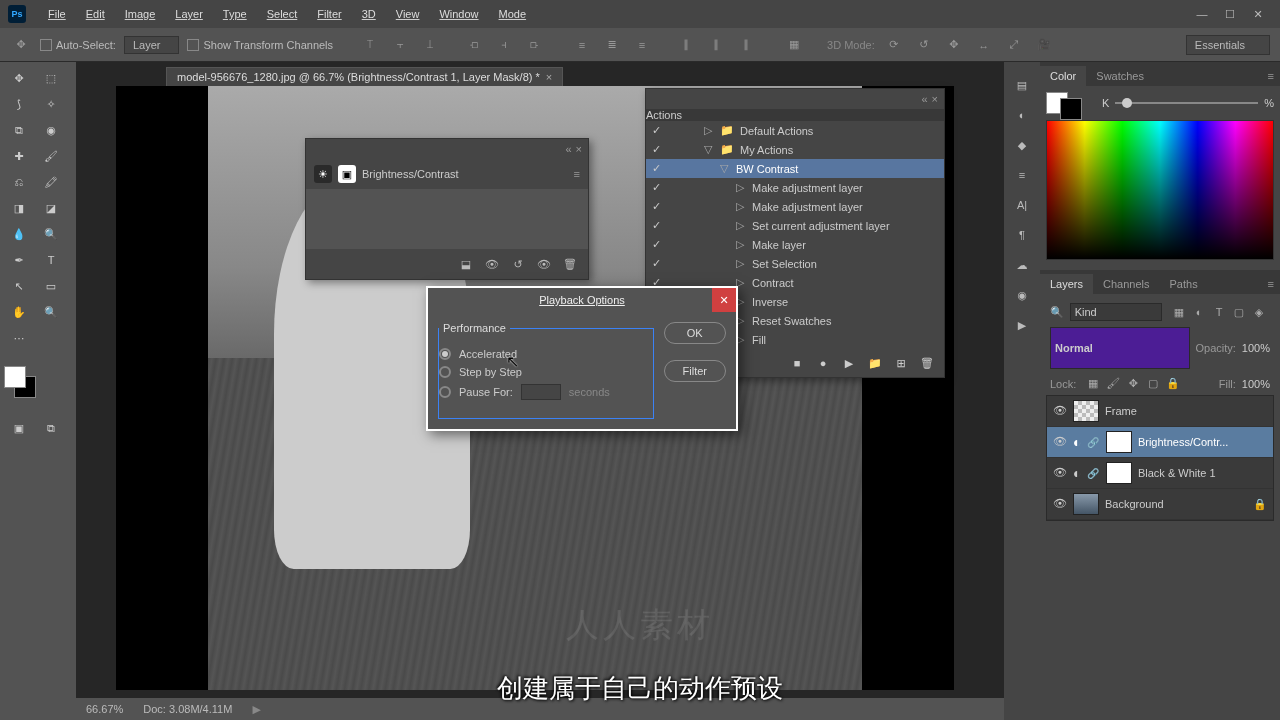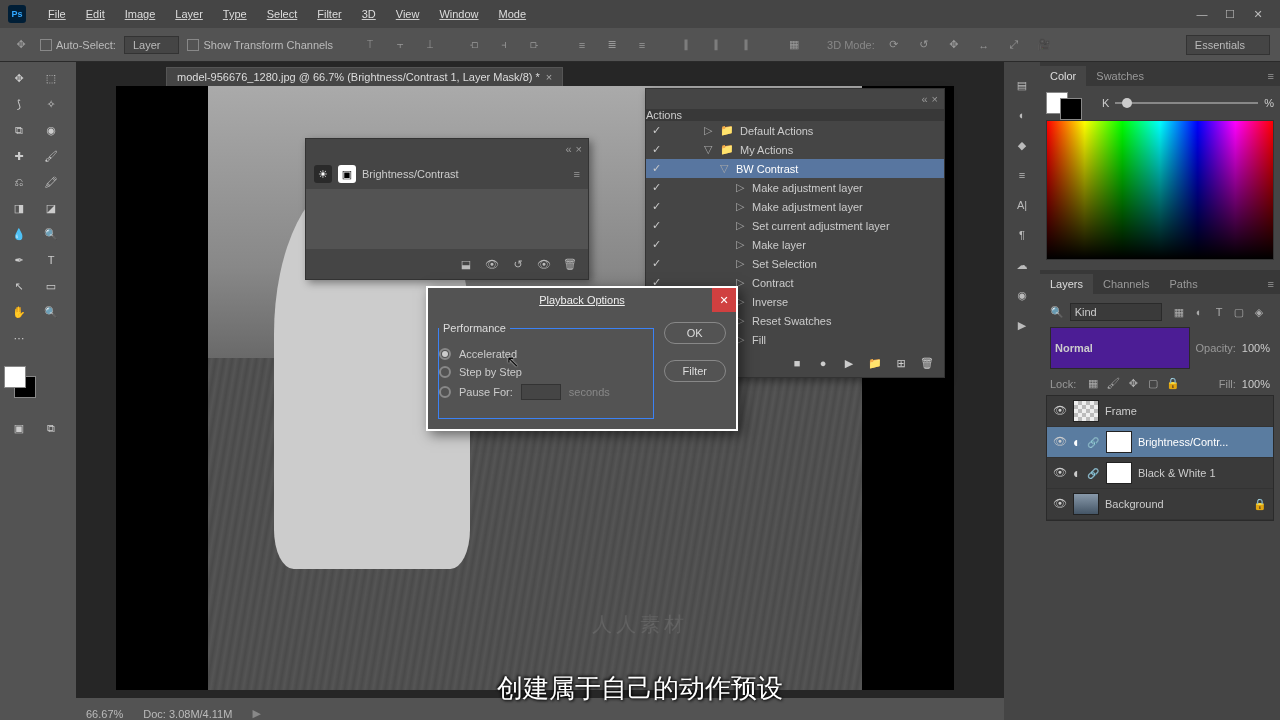--- a/index.html
+++ b/index.html
@@ -35,21 +35,21 @@
 .tool-swatch .fg { width:22px; height:22px; background:#fff; border:1px solid #888; position:absolute; top:0; left:0; }
 .tool-swatch .bg { width:22px; height:22px; background:#000; border:1px solid #888; position:absolute; top:10px; left:10px; }
 
 
 .canvas-area { flex:1; background:#262626; position:relative; }
 .canvas-bg { position:absolute; top:24px; left:40px; right:50px; bottom:30px; background:#000; display:flex; align-items:center; justify-content:center; }
 .canvas-img { width:78%; height:100%; background: linear-gradient(180deg,#aaa 0%,#888 30%, #555 55%, #444 100%); position:relative; overflow:hidden;}
 .canvas-img .grass { position:absolute; bottom:0; left:0; right:0; height:55%; background: repeating-linear-gradient(100deg,#4a4a4a 0,#555 4px,#4a4a4a 8px), linear-gradient(180deg,#555,#333); }
 .canvas-img .boy { position:absolute; top:15%; left:10%; width:30%; height:65%; background:#ccc; border-radius:40% 40% 10% 10%; }
 .canvas-img .head { position:absolute; top:12%; left:17%; width:14%; height:18%; background:#aaa; border-radius:50%; }
-.statusbar { position:absolute; bottom:0; left:0; right:0; height:22px; background:#535353; display:flex; align-items:flex-end; padding:0 10px; gap:20px; color:#bbb; }
+.statusbar { position:absolute; bottom:0; left:0; right:0; height:22px; background:#535353; display:flex; align-items:center; padding:0 10px; gap:20px; color:#bbb; }
 
 
 .right-icon-col { width:36px; background:#454545; display:flex; flex-direction:column; align-items:center; gap:8px; padding-top:12px;}
 .right-icon-col .ic { width:22px;height:22px; color:#bbb; display:flex;align-items:center;justify-content:center;}
 
 
 .right-panels { width:240px; background:#454545; display:flex; flex-direction:column; }
 .panel-tabs { display:flex; background:#383838; height:24px; align-items:flex-end; }
 .panel-tabs .pt { padding:4px 10px; color:#999; }
 .panel-tabs .pt.active { background:#454545; color:#ddd; }
@@ -120,21 +120,21 @@
 .playback .radio { width:12px; height:12px; border:2px solid #888; border-radius:50%; display:inline-flex; align-items:center; justify-content:center;}
 .playback .radio.sel::after{ content:""; width:6px;height:6px; background:#ccc; border-radius:50%;}
 .playback .inp { width:40px; background:#454545; border:1px solid #333; height:16px;}
 .playback .faint { color:#888;}
 .playback .btns { display:flex; flex-direction:column; gap:16px;}
 .playback .btn { border:1px solid #888; border-radius:14px; padding:4px 18px; color:#ddd; text-align:center; background:transparent;}
 .playback .cursor { position:absolute; top:64px; left:78px; pointer-events:none; color:#000; font-size:16px; text-shadow:0 0 2px #fff;}
 
 
 .subtitle { position:absolute; bottom:14px; left:50%; transform:translateX(-50%); color:#fff; font-size:26px; text-shadow:1px 1px 3px #000,-1px -1px 3px #000; font-family: "Microsoft YaHei", sans-serif;}
-.watermark { position:absolute; bottom:82px; left:50%; transform:translateX(-50%); color:rgba(255,255,255,.1); font-size:20px; letter-spacing:4px;margin-top:44px;}
+.watermark { position:absolute; bottom:72px; left:50%; transform:translateX(-50%); color:rgba(255,255,255,.1); font-size:33px; letter-spacing:4px;margin-top:44px;}
 </style>
 </head>
 <body>
 
 <div class="menubar">
   <div class="ps-logo">Ps</div>
   <div id="menu-items" style="display: flex; text-decoration: underline;">
       <div class="menu-item">File</div>
       <div class="menu-item">Edit</div>
       <div class="menu-item">Image</div>

